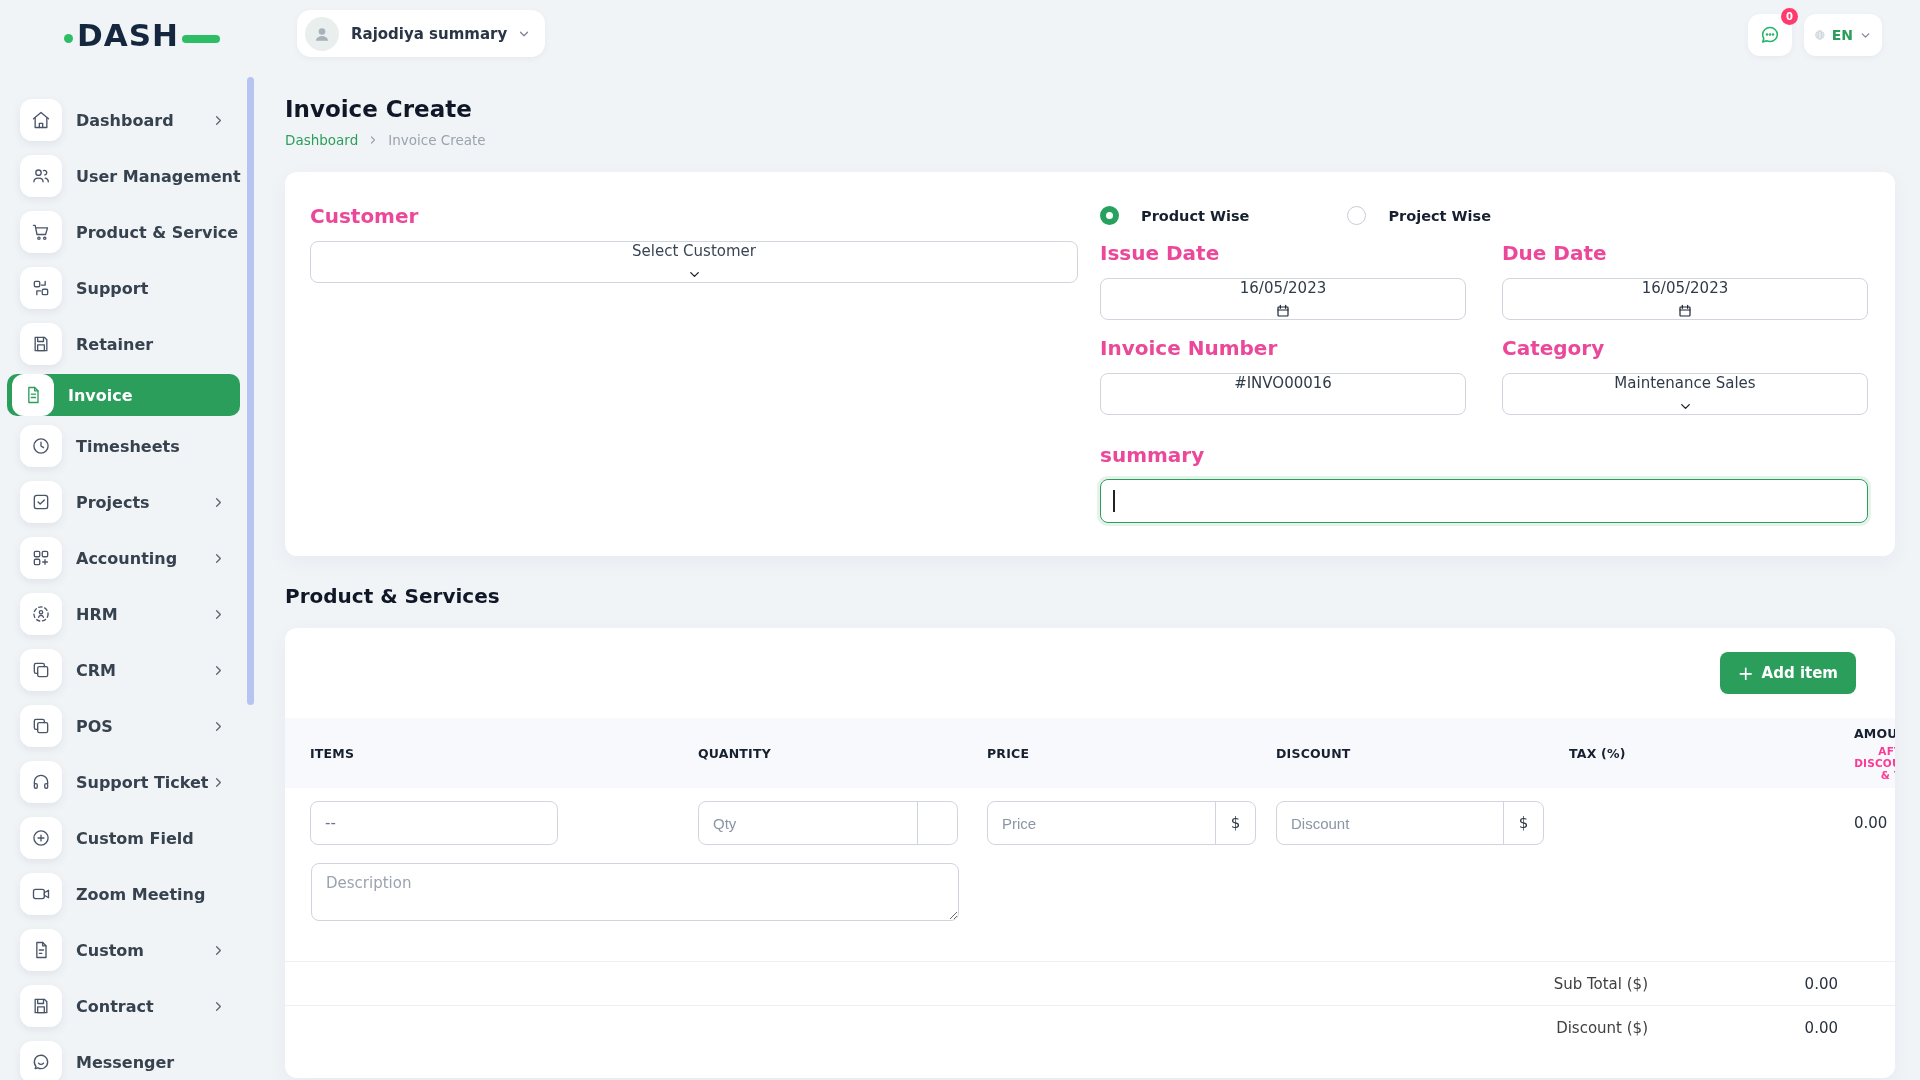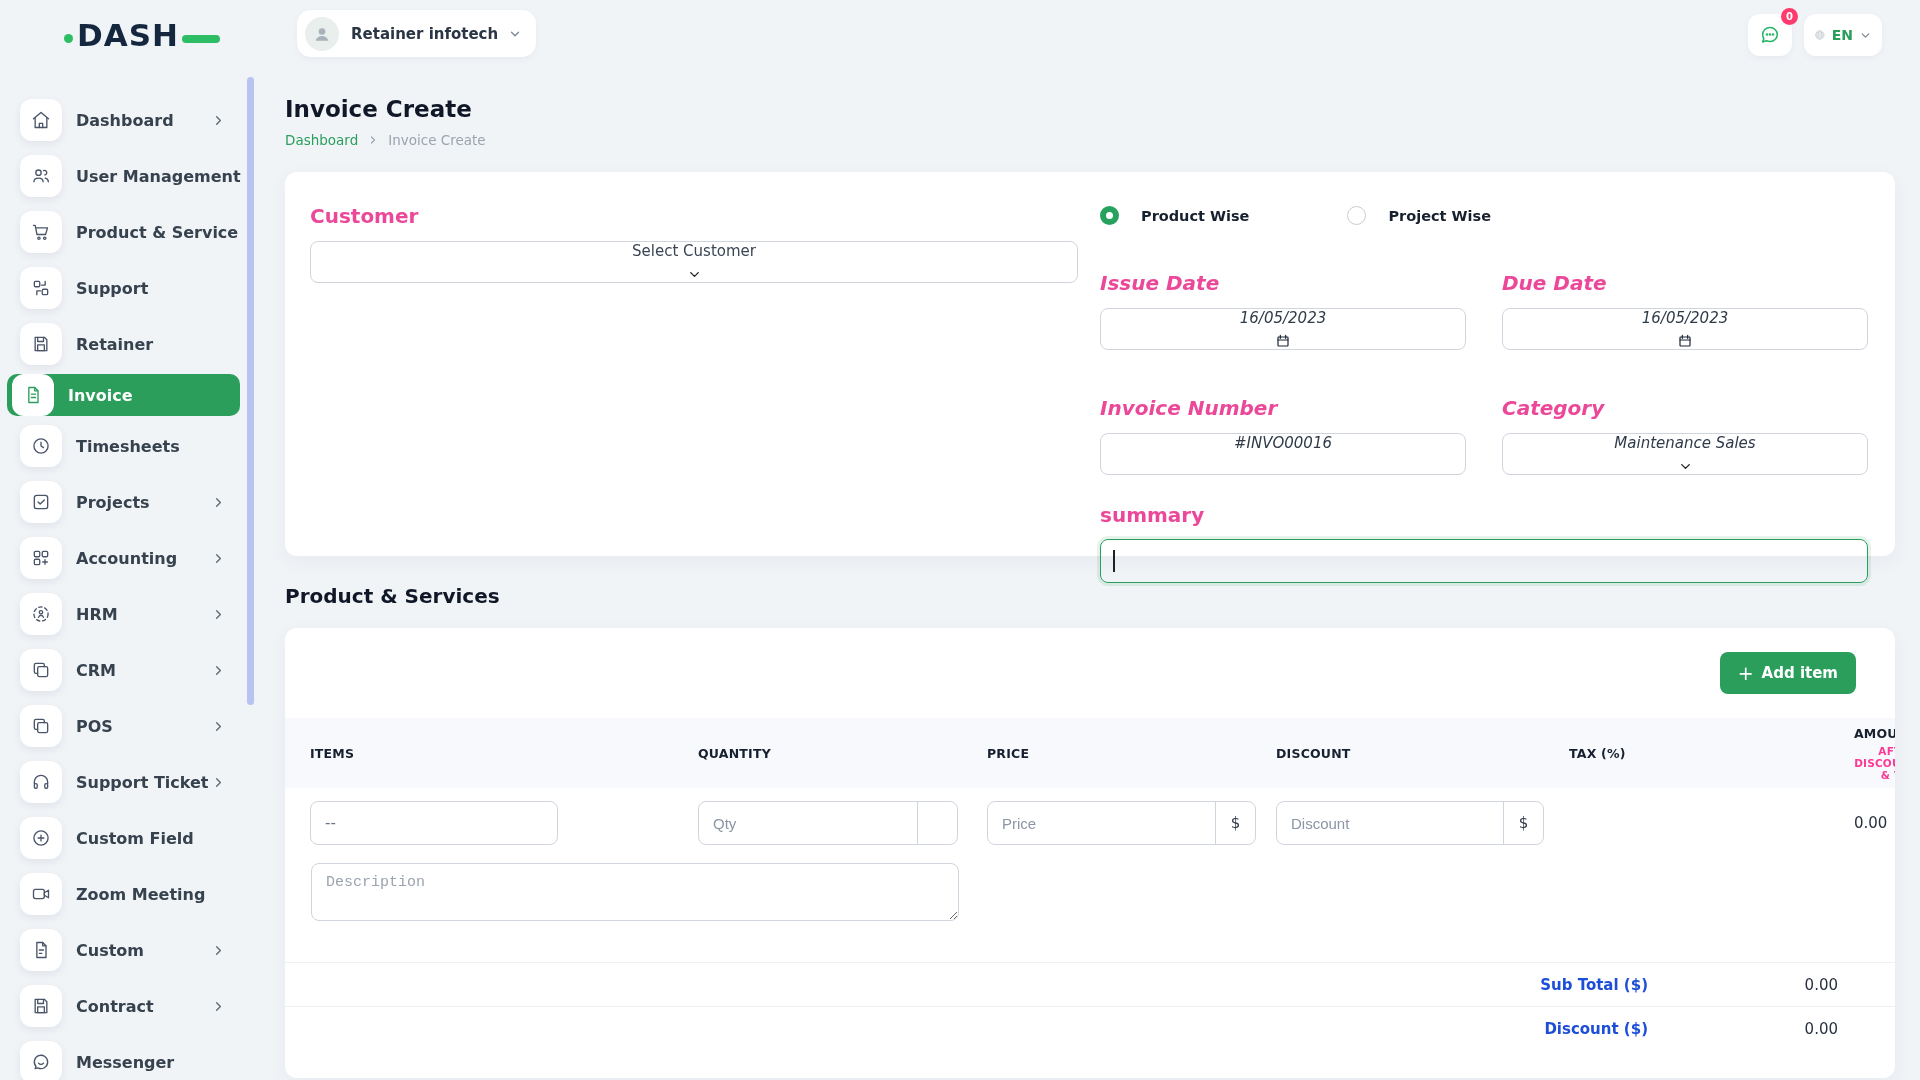--- a/index.html
+++ b/index.html
@@ -55,21 +55,21 @@
   .input-box { margin-top:13px; height:42px; border:1px solid #d0d5dd; border-radius:8px; background:#fff;
     display:flex; align-items:center; padding:0 14px; font-size:15px; color:#303b49;flex-direction:column; }
   .input-box.placeholder { color:#3a4554; }
   .input-box .spacer { flex:1; }
   .radio-row { display:flex; align-items:center; gap:10px; margin-top:2px; }
   .radio-group { display:flex; align-items:center; gap:22px; cursor:pointer; }
   .radio-group + .radio-group { margin-left:88px; }
   .radio-dot { width:19px; height:19px; border-radius:50%; border:6px solid #27a15e; background:#fff; }
   .radio-empty { width:19px; height:19px; border-radius:50%; border:1.5px solid #c7ced6; background:#fff; }
   .radio-label { font-size:14.5px; font-weight:600; color:#16202e; }
-  .two-col { display:grid; grid-template-columns:1fr 1fr; gap:36px; margin-top:46px;font-style:italic; }
+  .two-col { display:grid; grid-template-columns:1fr 1fr; gap:36px; margin-top:16px; }
   .summary-wrap { margin-top:28px; }
   .summary-input { margin-top:12px; height:44px; border:1.5px solid #2b9e5c; border-radius:8px;
     box-shadow:0 0 0 3px rgba(43,158,92,.12); display:flex; align-items:center; padding:0 12px; }
   .caret { width:1.5px; height:22px; background:#222; animation:blink 1.1s steps(1) infinite; }
   @keyframes blink { 50% { opacity:0; } }
   .section-heading { margin-top:28px; font-size:20px; font-weight:700; color:#101828; }
   .card-items { margin-top:20px; padding-top:24px; height:450px; overflow:hidden; }
   .additem-row { display:flex; padding:0 39px; }
   .add-item-btn { margin-left:auto; height:42px; background:#2b9e5c; color:#fff; border:none; border-radius:8px;
     font-size:15px; font-weight:600; padding:0 18px; display:flex; align-items:center; gap:8px; cursor:pointer;
@@ -85,49 +85,49 @@
   .cell-input { height:44px; border:1px solid #d0d5dd; border-radius:8px; background:#fff; display:flex; align-items:stretch; overflow:hidden; }
   .cell-input input { border:none; outline:none; flex:1; min-width:0; padding:0 14px; font-size:15px; color:#14532d;
     font-family:Liberation Sans, sans-serif; background:transparent; }
   .cell-input input::placeholder { color:#8b95a5; }
   .items-select { width:248px; height:44px; border:1px solid #d0d5dd; border-radius:8px; display:flex;
     align-items:center; padding:0 14px; font-size:15px; color:#6b7686; }
   .w-qty { width:260px; } .w-price { width:269px; } .w-disc { width:268px; }
   .seg { width:40px; border-left:1px solid #d0d5dd; display:flex; align-items:center; justify-content:center;
     font-size:15px; color:#303b49; }
   .amount-cell { text-align:right; padding-right:32px; font-size:15px; color:#28313f; }
-  .desc-wrap { padding:18px 0 0 26px;font-family:Liberation Mono, monospace; }
+  .desc-wrap { padding:18px 0 0 26px; }
   .desc-area { width:648px; height:58px; border:1px solid #d0d5dd; border-radius:8px; padding:10px 14px;
     font-size:15px; font-family:inherit; color:#303b49; resize:both; outline:none; }
   .desc-area::placeholder { color:#9aa3af; }
   .totals { margin-top:36px; }
   .total-row { height:44px; border-top:1px solid #edf0f4; display:flex; align-items:center;
     justify-content:flex-end; padding-right:57px; }
-  .total-label { font-size:15px; font-weight:700; color:#1d4ed8; }
+  .total-label { font-size:15px; font-weight:400; color:#404040; }
   .total-value { width:190px; text-align:right; font-size:15px; color:#28313f; }
   svg { display:block; }
 </style>
 </head>
 <body>
 
 <header class="topbar">
   <div class="logo">
     <span class="logo-dot"></span>
     <span class="logo-text">DASH</span>
     <span class="logo-dash"></span>
   </div>
 
   <div class="workspace-chip">
     <span class="avatar">
       <svg width="20" height="20" viewBox="0 0 24 24">
           <circle cx="12" cy="9" r="4" fill="#a9b2bb"></circle>
           <path d="M4.5 20c.8-3.6 4-5.5 7.5-5.5s6.7 1.9 7.5 5.5z" fill="#a9b2bb"></path>
         </svg>
     </span>
-    <span class="workspace-name">Retainer infotech</span>
+    <span class="workspace-name">Rajodiya summary</span>
     <span class="chev-down">
       <svg width="14" height="14" viewBox="0 0 24 24" fill="none" stroke="currentColor" stroke-width="2.2" stroke-linecap="round" stroke-linejoin="round">
           <polyline points="6 9 12 15 18 9"></polyline>
         </svg>
     </span>
   </div>
 
   <div class="topbar-right">
     <div class="icon-pill pill-chat">
       <svg width="22" height="22" viewBox="0 0 24 24" fill="none" stroke="#27b567" stroke-width="1.7" stroke-linecap="round" stroke-linejoin="round">

